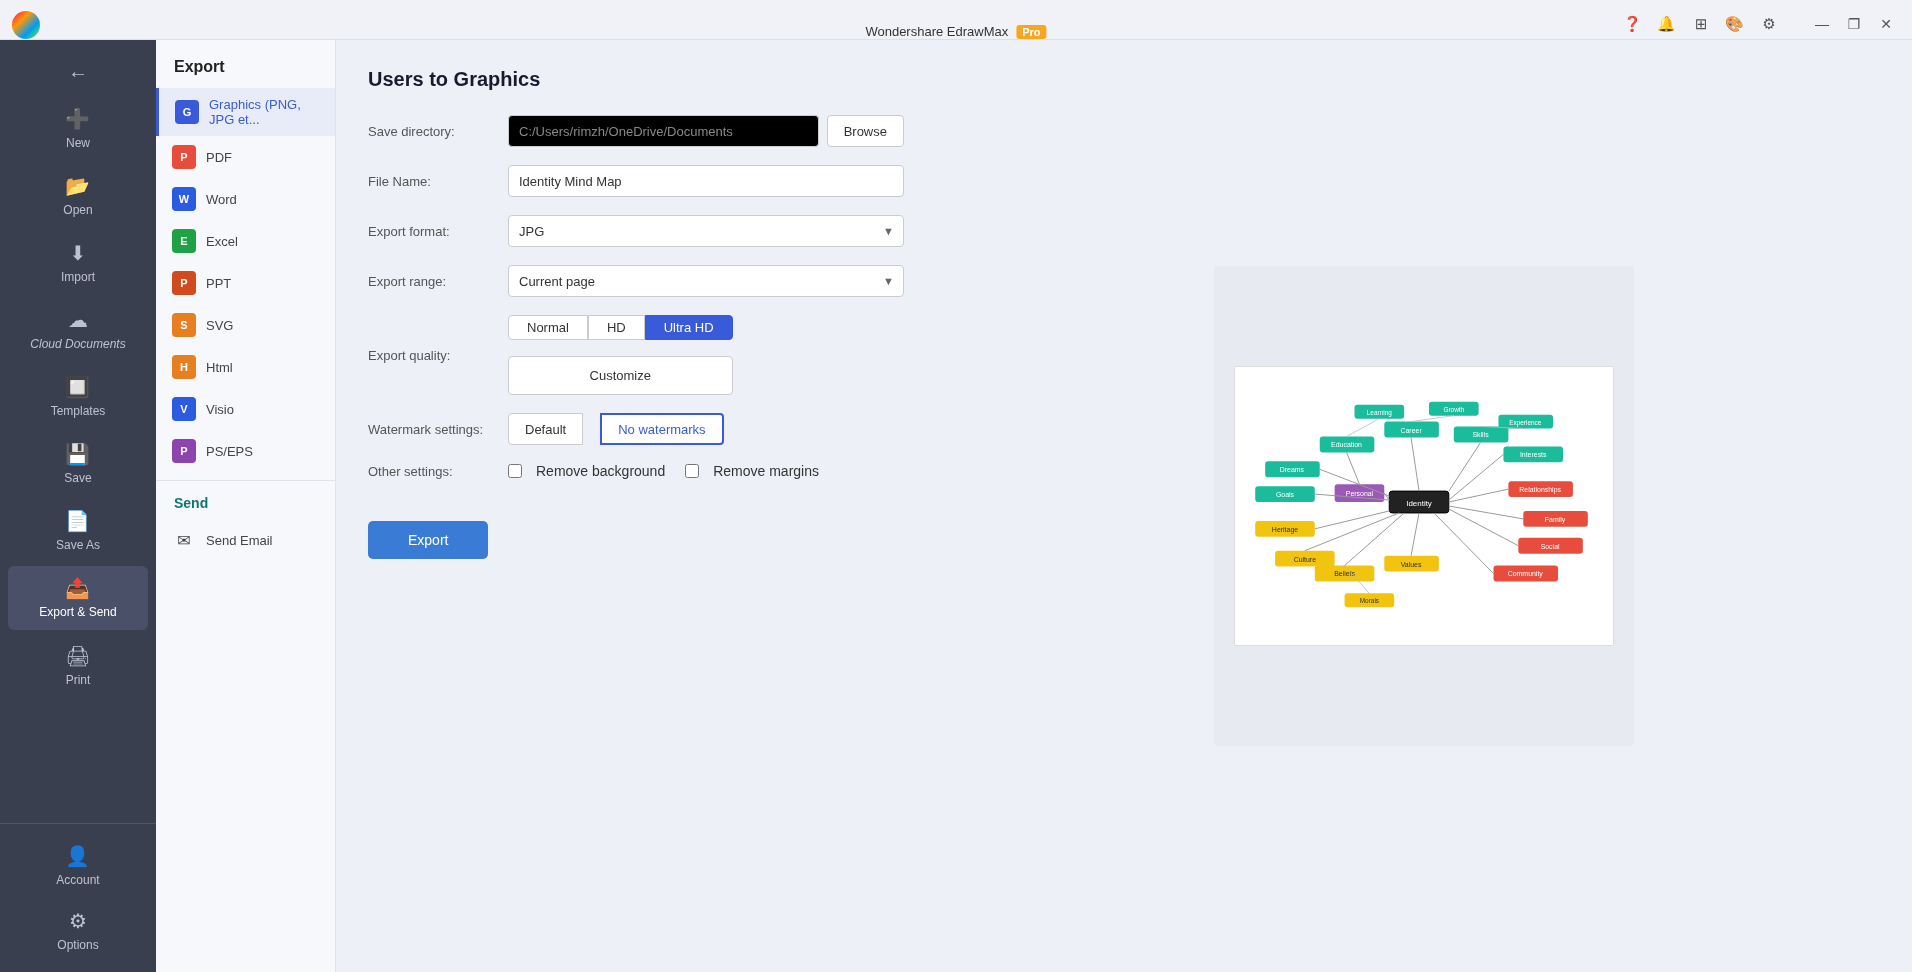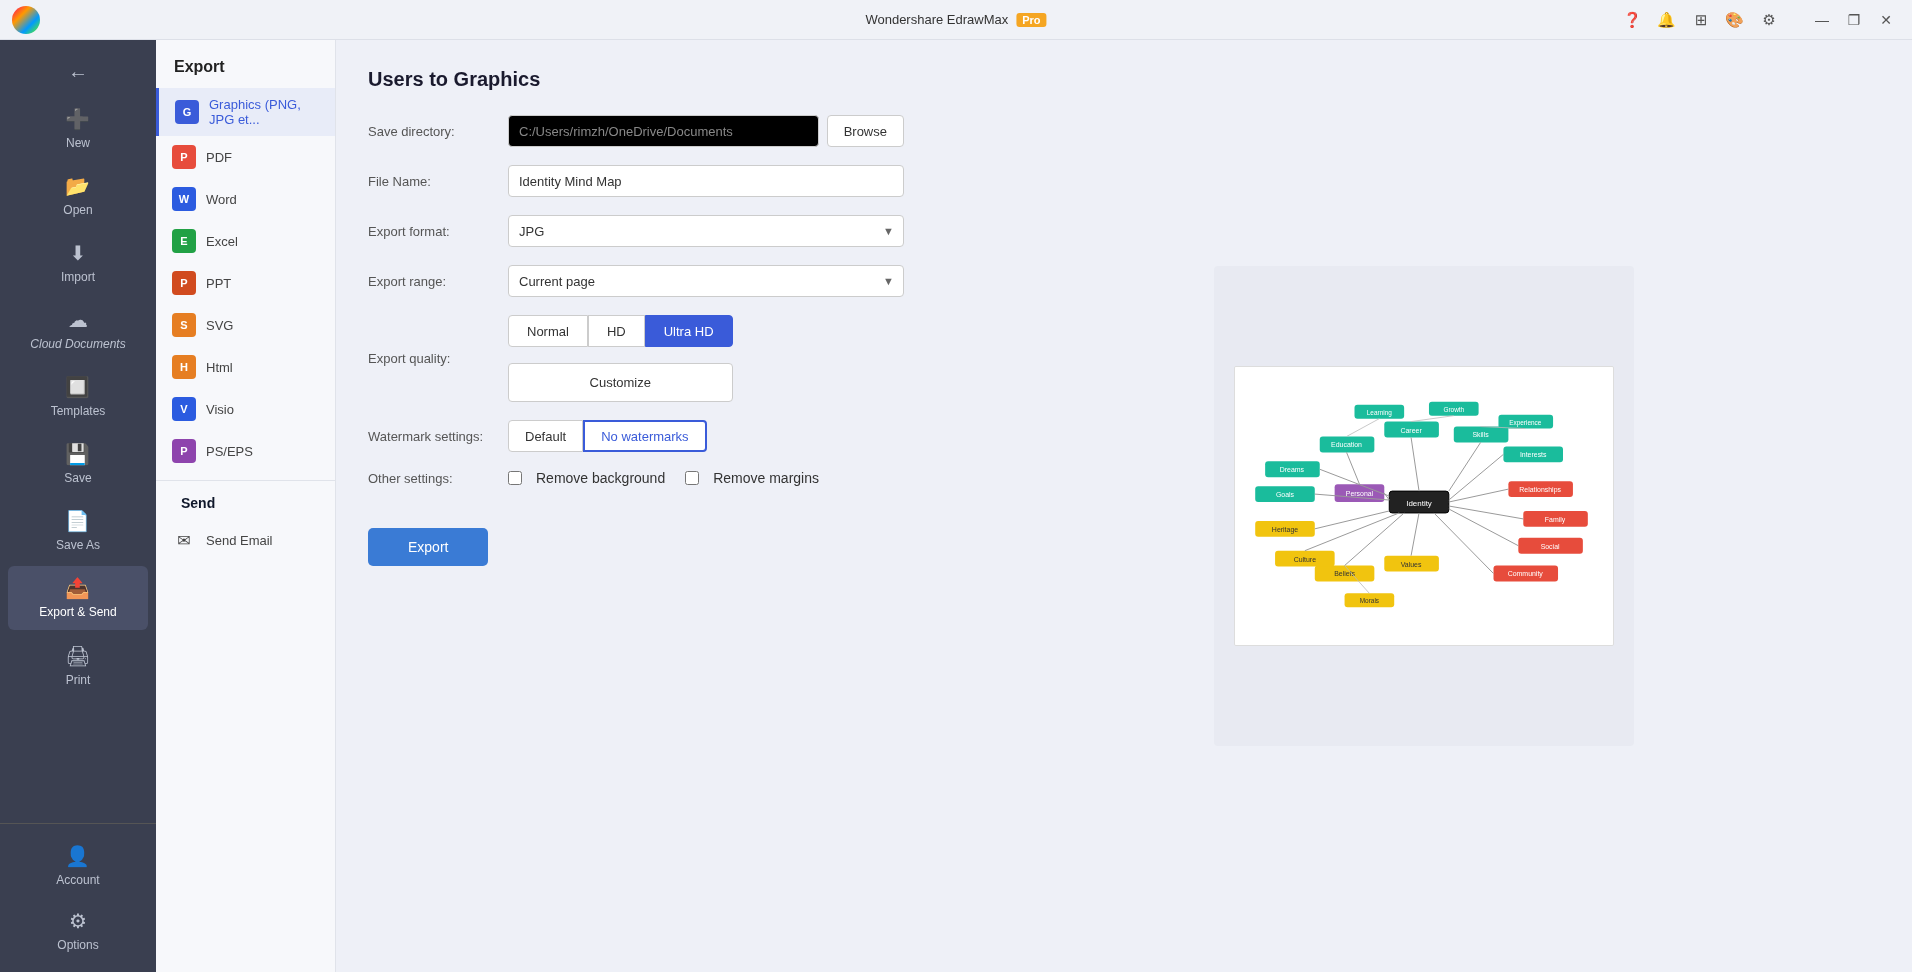--- a/index.html
+++ b/index.html
@@ -3,21 +3,21 @@
   <meta charset="utf-8">
   <style>
     * { box-sizing: border-box; margin: 0; padding: 0; }
     body { font-family: 'Segoe UI', Arial, sans-serif; font-size: 13px; background: #e8eaf0; width: 1912px; height: 972px; overflow: hidden; display: flex; flex-direction: column; }
 
     
     .title-bar {
       height: 40px;
       background: #f0f2f7;
       display: flex;
-      align-items: center;
+      align-items: flex-end;
       justify-content: space-between;
       padding: 0 12px;
       border-bottom: 1px solid #dde0e8;
       flex-shrink: 0;
     }
     .title-bar-center {
       display: flex;
       align-items: center;
       gap: 8px;
       font-size: 13px;
@@ -130,22 +130,22 @@
     .icon-excel { background: #21a145; }
     .icon-ppt { background: #d14b1f; }
     .icon-svg { background: #e67e22; }
     .icon-html { background: #e67e22; }
     .icon-visio { background: #2b5be0; }
     .icon-pseps { background: #8e44ad; }
 
     .send-section-title {
       font-size: 14px;
       font-weight: 600;
-      color: #0f172a;
-      padding: 14px 25px 8px;
+      color: #0f766e;
+      padding: 14px 18px 8px;
       border-top: 1px solid #e0e3ea;
       margin-top: 8px;
     }
 
     
     .main-content {
       flex: 1;
       background: #eef0f7;
       display: flex;
       overflow: hidden;
@@ -242,21 +242,21 @@
       color: #666;
       font-size: 11px;
     }
 
     
     .quality-btns {
       display: flex;
       gap: 0;
     }
     .quality-btn {
-      height: 32px;
+      height: 25px;
       padding: 0 18px;
       border: 1px solid #ccc;
       background: white;
       cursor: pointer;
       font-size: 13px;
       color: #333;
     }
     .quality-btn:first-child { border-radius: 4px 0 0 4px; }
     .quality-btn:last-child { border-radius: 0 4px 4px 0; }
     .quality-btn.active {
@@ -273,21 +273,21 @@
       border-radius: 4px;
       cursor: pointer;
       font-size: 13px;
       color: #333;
       margin-top: 8px;
     }
 
     
     .watermark-btns {
       display: flex;
-      gap: 0;
+      gap: 17px;
       border-radius: 14px;
     }
     .watermark-btn {
       height: 32px;
       padding: 0 16px;
       border: 1px solid #ccc;
       background: white;
       cursor: pointer;
       font-size: 13px;
       color: #333;

